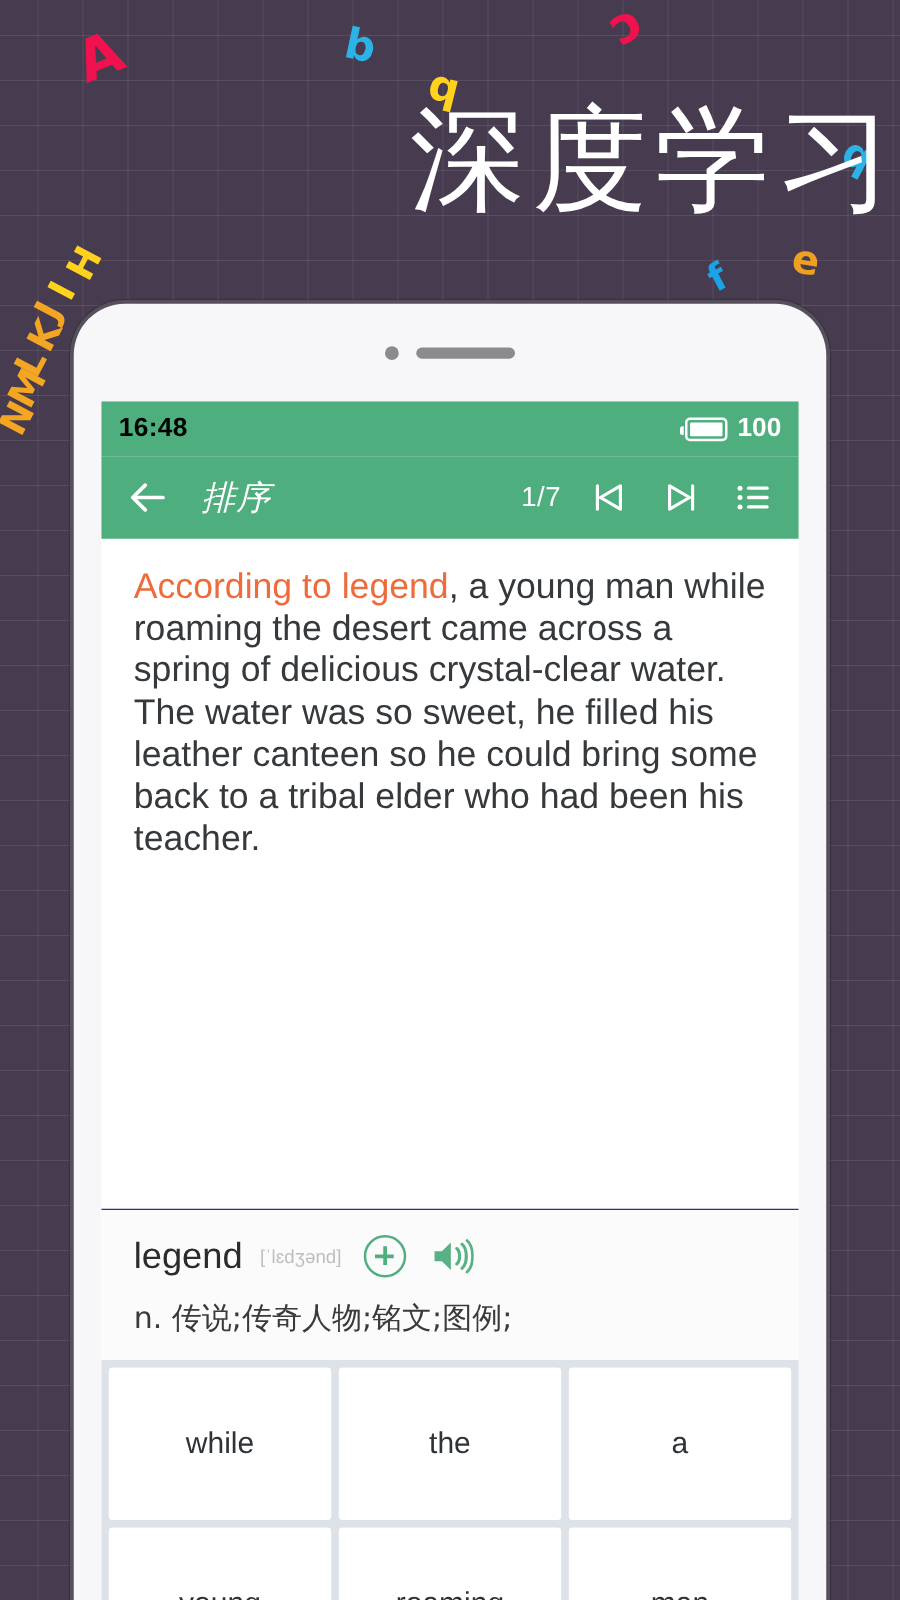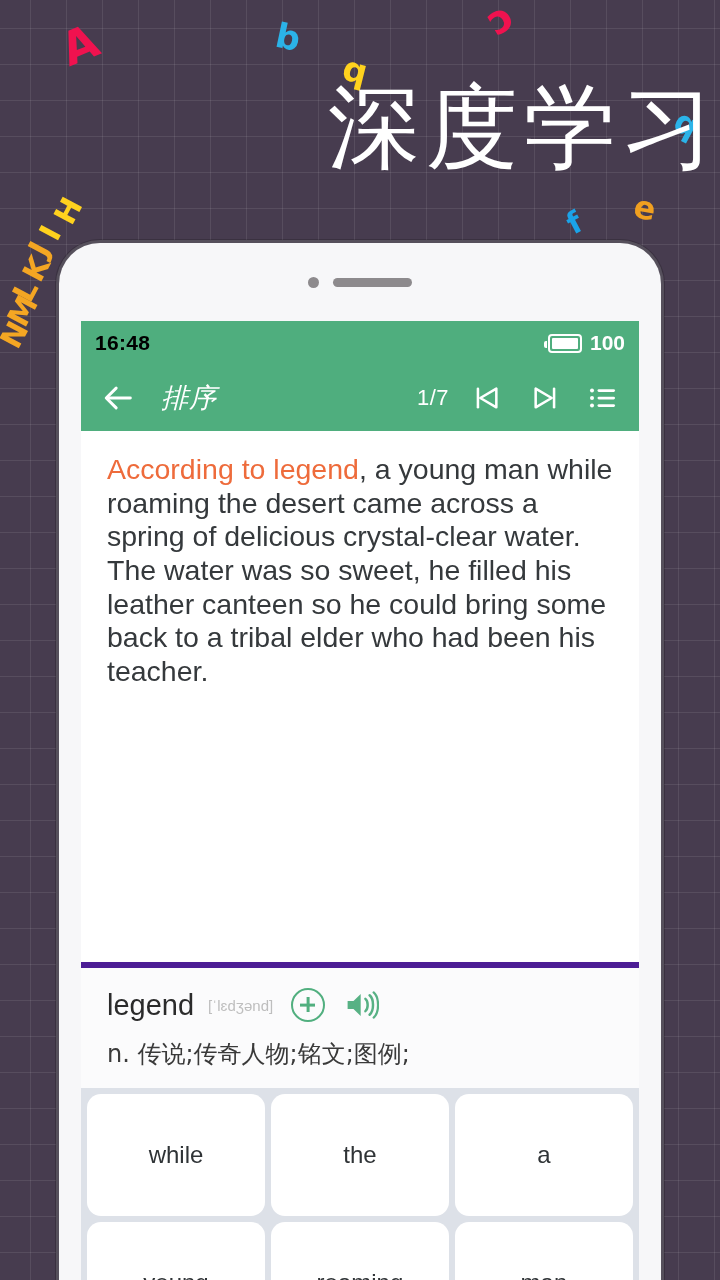--- a/index.html
+++ b/index.html
@@ -177,21 +177,21 @@
     font-size:26px;
     line-height:1.32;
     color:#ADADAD;
     font-family:"DejaVu Sans","Liberation Sans",sans-serif;
     letter-spacing:0px;
   }
 
   
   #dictionary{
     flex:0 0 auto;
-    border-top:6px solid #4c1d95;
+    border-top:1px solid #4c1d95;
     background:#FBFBFC;
     padding:20px 26px 18px 26px;
   }
   #dict-head{
     display:flex; align-items:center; gap:14px;
   }
   #dict-word{ font-size:29px; color:#2B2B2B; }
   #dict-phonetic{ font-size:15px; color:#BEBEBE; }
   #add-word-button{
     width:34px;height:34px;border-radius:50%;
@@ -221,21 +221,21 @@
     flex-wrap:wrap;
     gap:6px;
     height:212px;
     align-content:flex-start;
     overflow:hidden;
   }
   .tile{
     width:calc((100% - 12px)/3);
     height:122px;
     background:#FFFFFF;
-    border-radius:14px;
+    border-radius:3px;
     display:flex;
     align-items:center;
     justify-content:center;
     font-size:24px;
     color:#2F3336;
   }
 </style>
 </head>
 <body>
 

